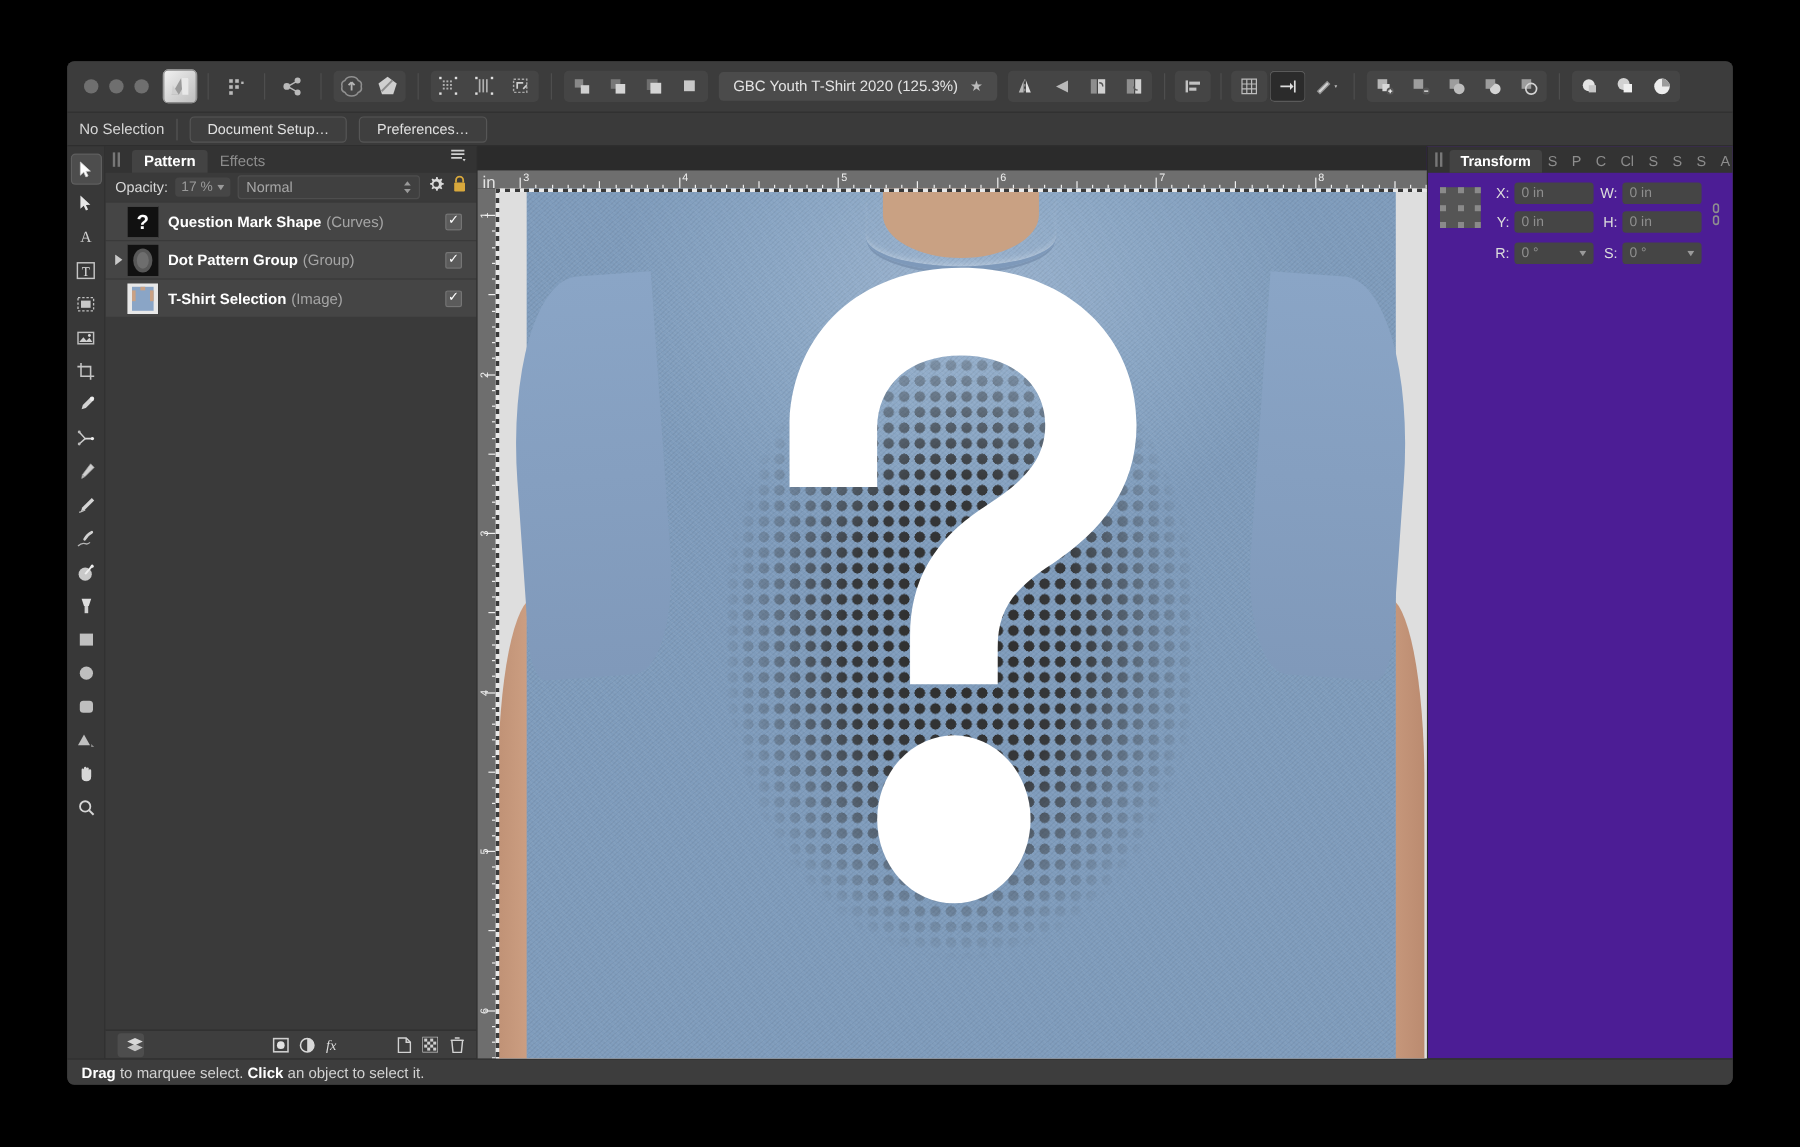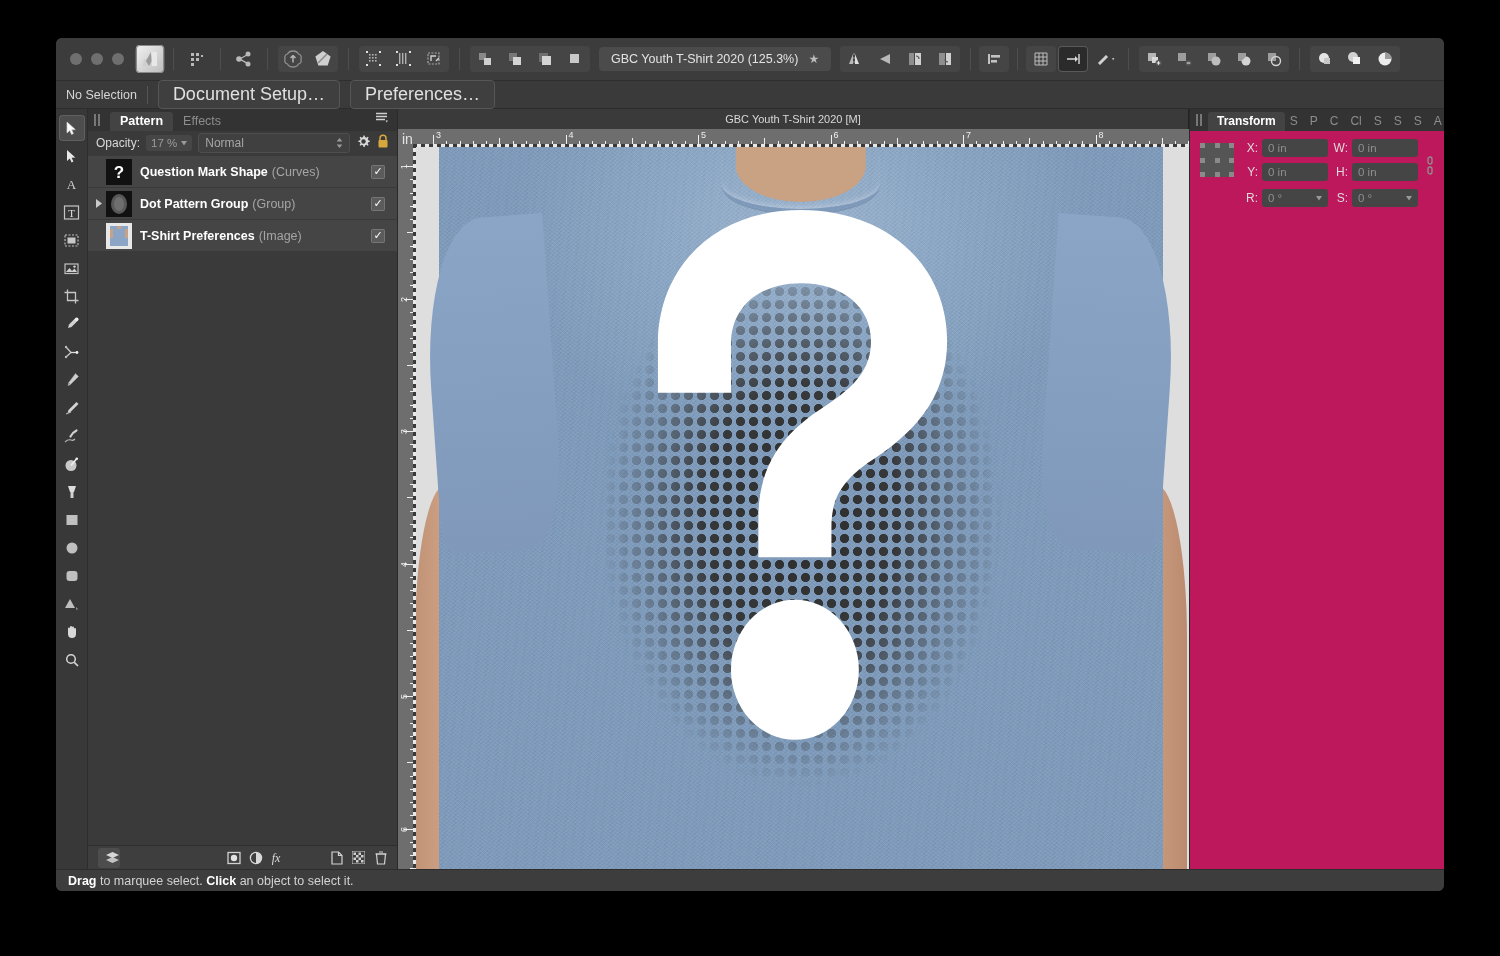--- a/index.html
+++ b/index.html
@@ -5,21 +5,21 @@
   * { box-sizing: border-box; }
   html, body {
     margin: 0; padding: 0;
     width: 1500px; height: 956px;
     background: #000;
     font-family: "Liberation Sans", sans-serif;
     overflow: hidden;
   }
   #app {
     position: absolute;
-    left: 56px; top: 38px;
+    left: 56px; top: 51px;
     width: 1388px; height: 853px;
     background: #3a3a3a;
     border-radius: 6px;
     overflow: hidden;
     display: flex;
     flex-direction: column;
   }
 
   
   .titlebar {
@@ -75,21 +75,21 @@
     flex: 0 0 auto;
     border-bottom: 1px solid #2c2c2c;
   }
   .ctx-label { color: #d6d6d6; font-size: 12.5px; }
   .ctx-divider { width:1px; height:18px; background:#555; }
   .ctx-btn {
     background: #3f3f3f;
     border: 1px solid #565656;
     border-radius: 4px;
     color: #e0e0e0;
-    font-size: 18px;
+    font-size: 12px;
     padding: 3px 14px;
     font-family: "Liberation Sans", sans-serif;
     text-align: center;
   }
 
   
   .body { flex: 1 1 auto; display: flex; min-height: 0; }
 
   
   .tools {
@@ -272,21 +272,21 @@
   }
   .qmark {
     position:absolute; left: 50%; top: 46%;
     transform: translate(-50%,-50%);
     width: 42%; height: 76%;
     color: #fff;
   }
 
   
   .rightpanel {
-    width: 255px; background: #be185d; flex: 0 0 auto;
+    width: 255px; background: #4c1d95; flex: 0 0 auto;
     display: flex; flex-direction: column;
     border-left: 1px solid #2a2a2a;
   }
   .rtabs {
     height: 22px; display: flex; align-items: flex-end;
     background: #333; padding-left: 4px;
   }
   .rtab { font-size:12px; color:#8d8d8d; padding: 2px 5px 3px; }
   .rtab.on { background:#434343; color:#fff; font-weight:bold; padding: 2px 9px 3px; border-radius:3px 3px 0 0;}
   .rtab-sep { width:1px; height:12px; background:#555; margin:0 1px 4px; }
@@ -804,21 +804,21 @@
           <div class="disc"></div>
           <div class="thumb">
             <svg width="26" height="26" viewBox="0 0 26 26">
                 <rect width="26" height="26" fill="#e8e8e8"></rect>
                 <rect x="4" y="3" width="18" height="20" fill="#8aa5c6"></rect>
                 <rect x="11" y="3" width="4" height="3" fill="#c9a184"></rect>
                 <rect x="4" y="6" width="3" height="9" fill="#c9a184"></rect>
                 <rect x="19" y="6" width="3" height="9" fill="#c9a184"></rect>
               </svg>
           </div>
-          <span class="lname">T-Shirt Preferences</span>
+          <span class="lname">T-Shirt Selection</span>
           <span class="ltype">(Image)</span>
           <span class="lspace"></span>
           <div class="lcheck">✓</div>
         </div>
       </div>
 
       <div class="layer-footer">
         <div class="lf-btn on">
           <svg width="15" height="14" viewBox="0 0 15 14">
               <g fill="#d8d8d8">
@@ -871,21 +871,20 @@
           <svg width="12" height="14" viewBox="0 0 12 14">
               <path d="M1.5 3 h9 l-1 10 h-7 Z" fill="none" stroke="#d2d2d2" stroke-width="1.2"></path>
               <path d="M0.5 3 h11 M4 1 h4" stroke="#d2d2d2" stroke-width="1.2"></path>
             </svg>
         </div>
       </div>
     </div>
 
     <div class="canvas-area">
       <div class="doctabs">
-        <div class="dtab on">GBC Youth T-Shirt 2020 [M]</div>
       </div>
 
       <div class="ruler-h">
         <span class="ruler-unit">in</span>
         <div id="hticks" style="position:absolute;inset:0;">
             <div class="tick" style="left: 35px; bottom: 0px; width: 1px; height: 9px;"></div>
             <div class="ticklabel" style="left: 38px; top: 1px;">3</div>
             <div class="tick" style="left: 48.25px; bottom: 0px; width: 1px; height: 3px;"></div>
             <div class="tick" style="left: 61.5px; bottom: 0px; width: 1px; height: 3px;"></div>
             <div class="tick" style="left: 74.75px; bottom: 0px; width: 1px; height: 3px;"></div>

